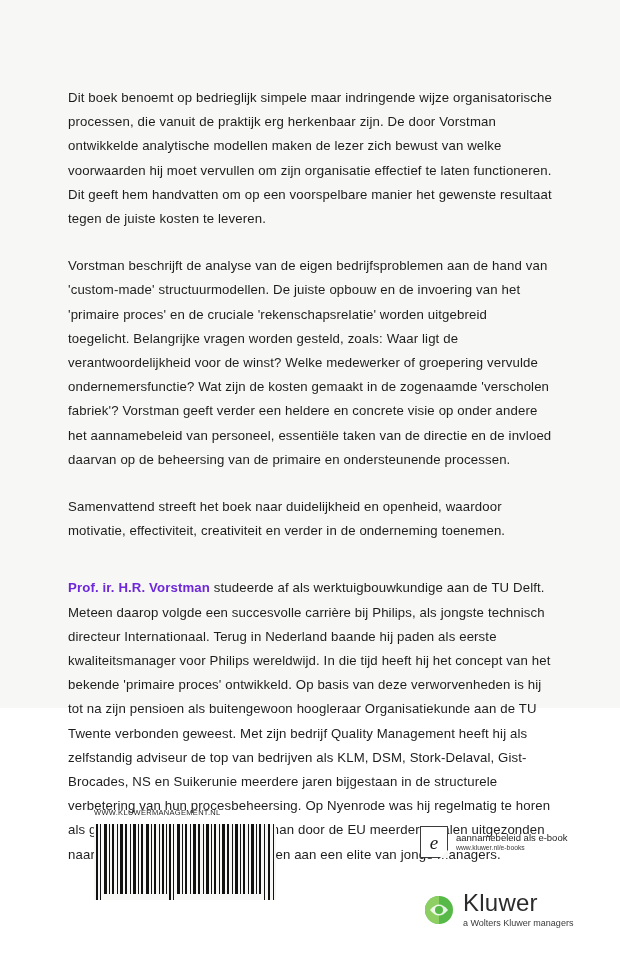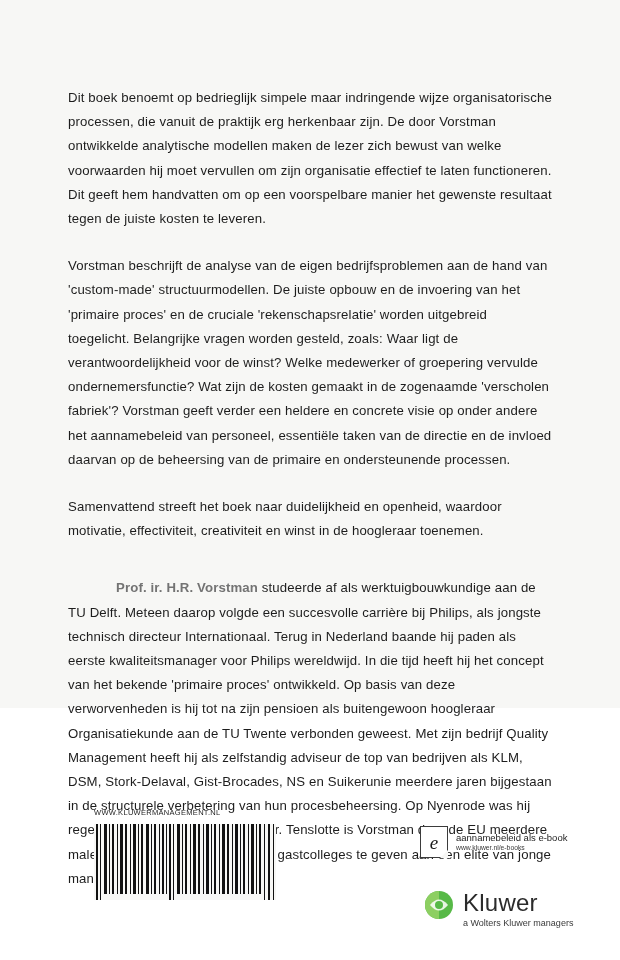--- a/index.html
+++ b/index.html
@@ -33,22 +33,21 @@
     margin: 0 0 23px 0;
     text-align: left;
     letter-spacing: 0.01em;
   }
   .para:last-child { margin-bottom: 0; }
   .bio {
     margin-top: 33px;
   }
   .bio-name {
     font-weight: bold;
-    color: #737373;
-    margin-left: 48px;
+    color: #6d28d9;
   }
   .footer {
     position: absolute;
     left: 0;
     top: 800px;
     width: 620px;
     height: 160px;
     padding-left: 44px;
   }
   .site-url {
@@ -122,21 +121,21 @@
   }
   .ebook-line2 {
     font-size: 6.8px;
     color: #3a3a3a;
   }
   .kluwer-logo {
     position: absolute;
     left: 424px;
     top: 90px;
     display: flex;
-    align-items: flex-start;
+    align-items: center;
     gap: 9px;
   }
   .kluwer-mark {
     width: 30px;
     height: 30px;
     position: relative;
   }
   .kluwer-words {
     line-height: 1.1;
   }
@@ -153,21 +152,21 @@
   }
 </style>
 </head>
 <body>
 
 <div class="page">
 
   <div class="content">
     <p class="para">Dit boek benoemt op bedrieglijk simpele maar indringende wijze organisatorische processen, die vanuit de praktijk erg herkenbaar zijn. De door Vorstman ontwikkelde analytische modellen maken de lezer zich bewust van welke voorwaarden hij moet vervullen om zijn organisatie effectief te laten functioneren. Dit geeft hem handvatten om op een voorspelbare manier het gewenste resultaat tegen de juiste kosten te leveren.</p>
     <p class="para">Vorstman beschrijft de analyse van de eigen bedrijfsproblemen aan de hand van 'custom-made' structuurmodellen. De juiste opbouw en de invoering van het 'primaire proces' en de cruciale 'rekenschapsrelatie' worden uitgebreid toegelicht. Belangrijke vragen worden gesteld, zoals: Waar ligt de verantwoordelijkheid voor de winst? Welke medewerker of groepering vervulde ondernemersfunctie? Wat zijn de kosten gemaakt in de zogenaamde 'verscholen fabriek'? Vorstman geeft verder een heldere en concrete visie op onder andere het aannamebeleid van personeel, essentiële taken van de directie en de invloed daarvan op de beheersing van de primaire en ondersteunende processen.</p>
-    <p class="para">Samenvattend streeft het boek naar duidelijkheid en openheid, waardoor motivatie, effectiviteit, creativiteit en winst in de hoogleraar toenemen.</p>
+    <p class="para">Samenvattend streeft het boek naar duidelijkheid en openheid, waardoor motivatie, effectiviteit, creativiteit en verder in de onderneming toenemen.</p>
     <p class="para bio"><span class="bio-name">Prof. ir. H.R. Vorstman</span><span> studeerde af als werktuigbouwkundige aan de TU Delft. Meteen daarop volgde een succesvolle carrière bij Philips, als jongste technisch directeur Internationaal. Terug in Nederland baande hij paden als eerste kwaliteitsmanager voor Philips wereldwijd. In die tijd heeft hij het concept van het bekende 'primaire proces' ontwikkeld. Op basis van deze verworvenheden is hij tot na zijn pensioen als buitengewoon hoogleraar Organisatiekunde aan de TU Twente verbonden geweest. Met zijn bedrijf Quality Management heeft hij als zelfstandig adviseur de top van bedrijven als KLM, DSM, Stork-Delaval, Gist-Brocades, NS en Suikerunie meerdere jaren bijgestaan in de structurele verbetering van hun procesbeheersing. Op Nyenrode was hij regelmatig te horen als gastspreker. Tenslotte is Vorstman door de EU meerdere malen uitgezonden naar China om gastcolleges te geven aan een elite van jonge managers.</span></p>
   </div>
 
   <div class="footer">
 
     <div class="site-url">WWW.KLUWERMANAGEMENT.NL</div>
 
     <div class="barcode-wrap">
       <svg class="barcode" viewBox="0 0 182 76" preserveAspectRatio="none">
         <rect x="0" y="0" width="182" height="76" fill="#f7f7f5"></rect>

